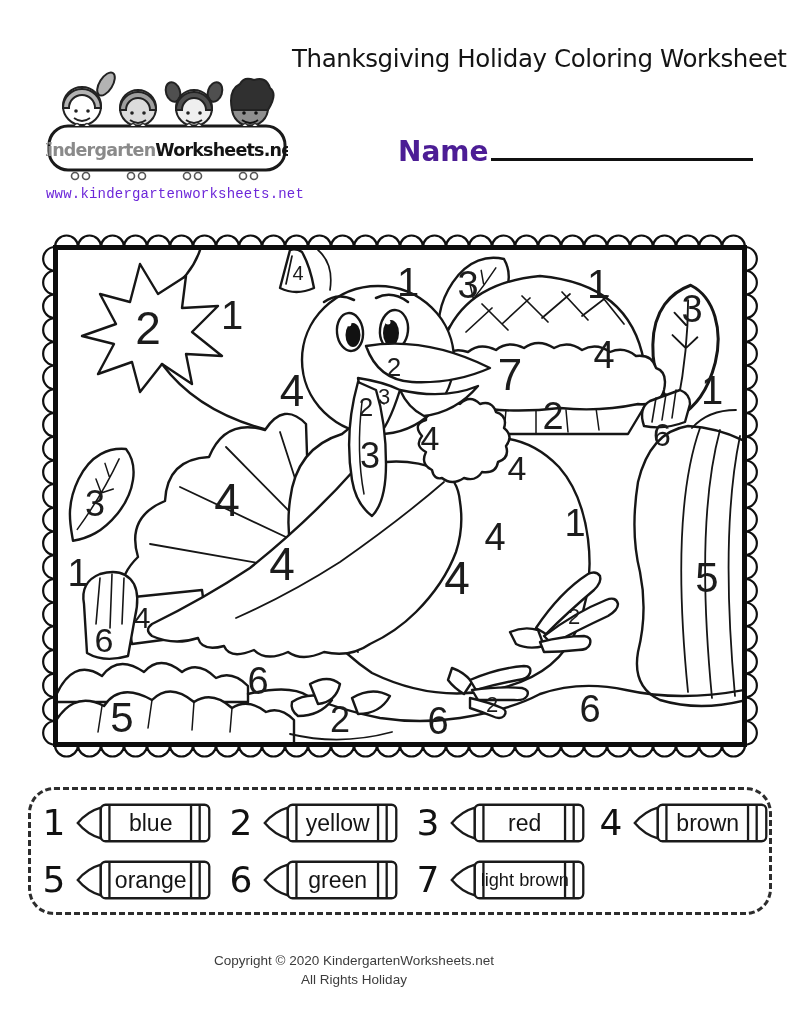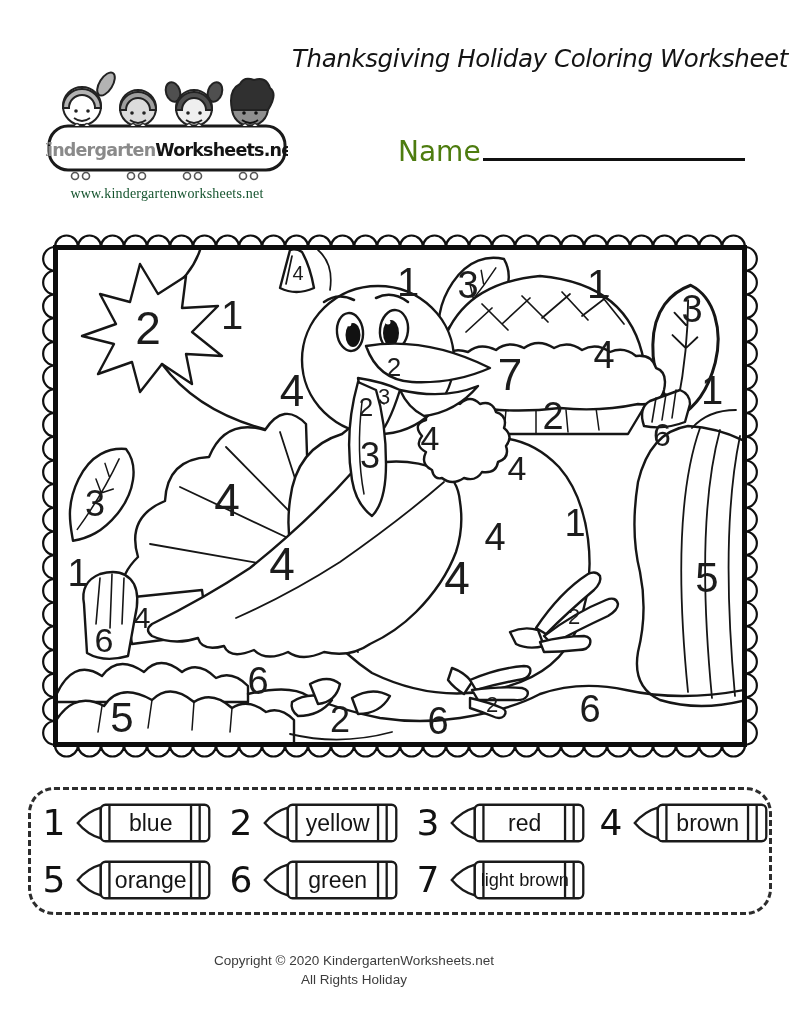--- a/index.html
+++ b/index.html
@@ -1,25 +1,25 @@
 <!DOCTYPE html>
 <html><head>
 <meta charset="utf-8">
 <style>
   html,body{margin:0;padding:0;background:#e9e9e9;}
   .page{position:relative;width:800px;height:1035px;background:#ffffff;overflow:hidden;
         font-family:"DejaVu Sans",sans-serif;color:#1a1a1a;}
   
   .logo{position:absolute;left:46px;top:34px;width:242px;}
-  .logo-url{width:242px;text-align:center;font-size:14px;color:#14532d;
-            font-family:Liberation Serif, serif;margin-top:-2px;letter-spacing:.2px;}
+  .logo-url{width:242px;text-align:center;font-size:14px;color:#6d28d9;
+            font-family:Liberation Mono, monospace;margin-top:-2px;letter-spacing:.2px;}
   .title-block{position:absolute;left:292px;top:44px;width:496px;}
   .sheet-title{margin:0;font-size:24.5px;font-weight:400;letter-spacing:-.4px;color:#141414;
-               font-family:"DejaVu Sans",sans-serif;white-space:nowrap;font-style:italic;}
-  .name-row{position:absolute;left:398px;top:132px;font-size:28px;color:#4d7c0f;}
+               font-family:"DejaVu Sans",sans-serif;white-space:nowrap;}
+  .name-row{position:absolute;left:398px;top:132px;font-size:28px;color:#4c1d95;font-weight:bold;}
   .name-line{display:inline-block;width:262px;border-bottom:3px solid #111;height:26px;margin-left:2px;}
   
   .coloring{position:absolute;left:40px;top:232px;}
   .scene-num{font-family:"Liberation Sans","DejaVu Sans",sans-serif;fill:#1c1c1c;}
   
   .key{position:absolute;left:28px;top:787px;width:744px;height:128px;box-sizing:border-box;
        border:3px dashed #2d2d2d;border-radius:26px;display:grid;
        grid-template-columns:187px 187px 183px 1fr;grid-template-rows:1fr 1fr;
        padding:4px 2px 4px 8px;align-items:center;}
   .crayon-item{display:flex;align-items:center;gap:2px;}

